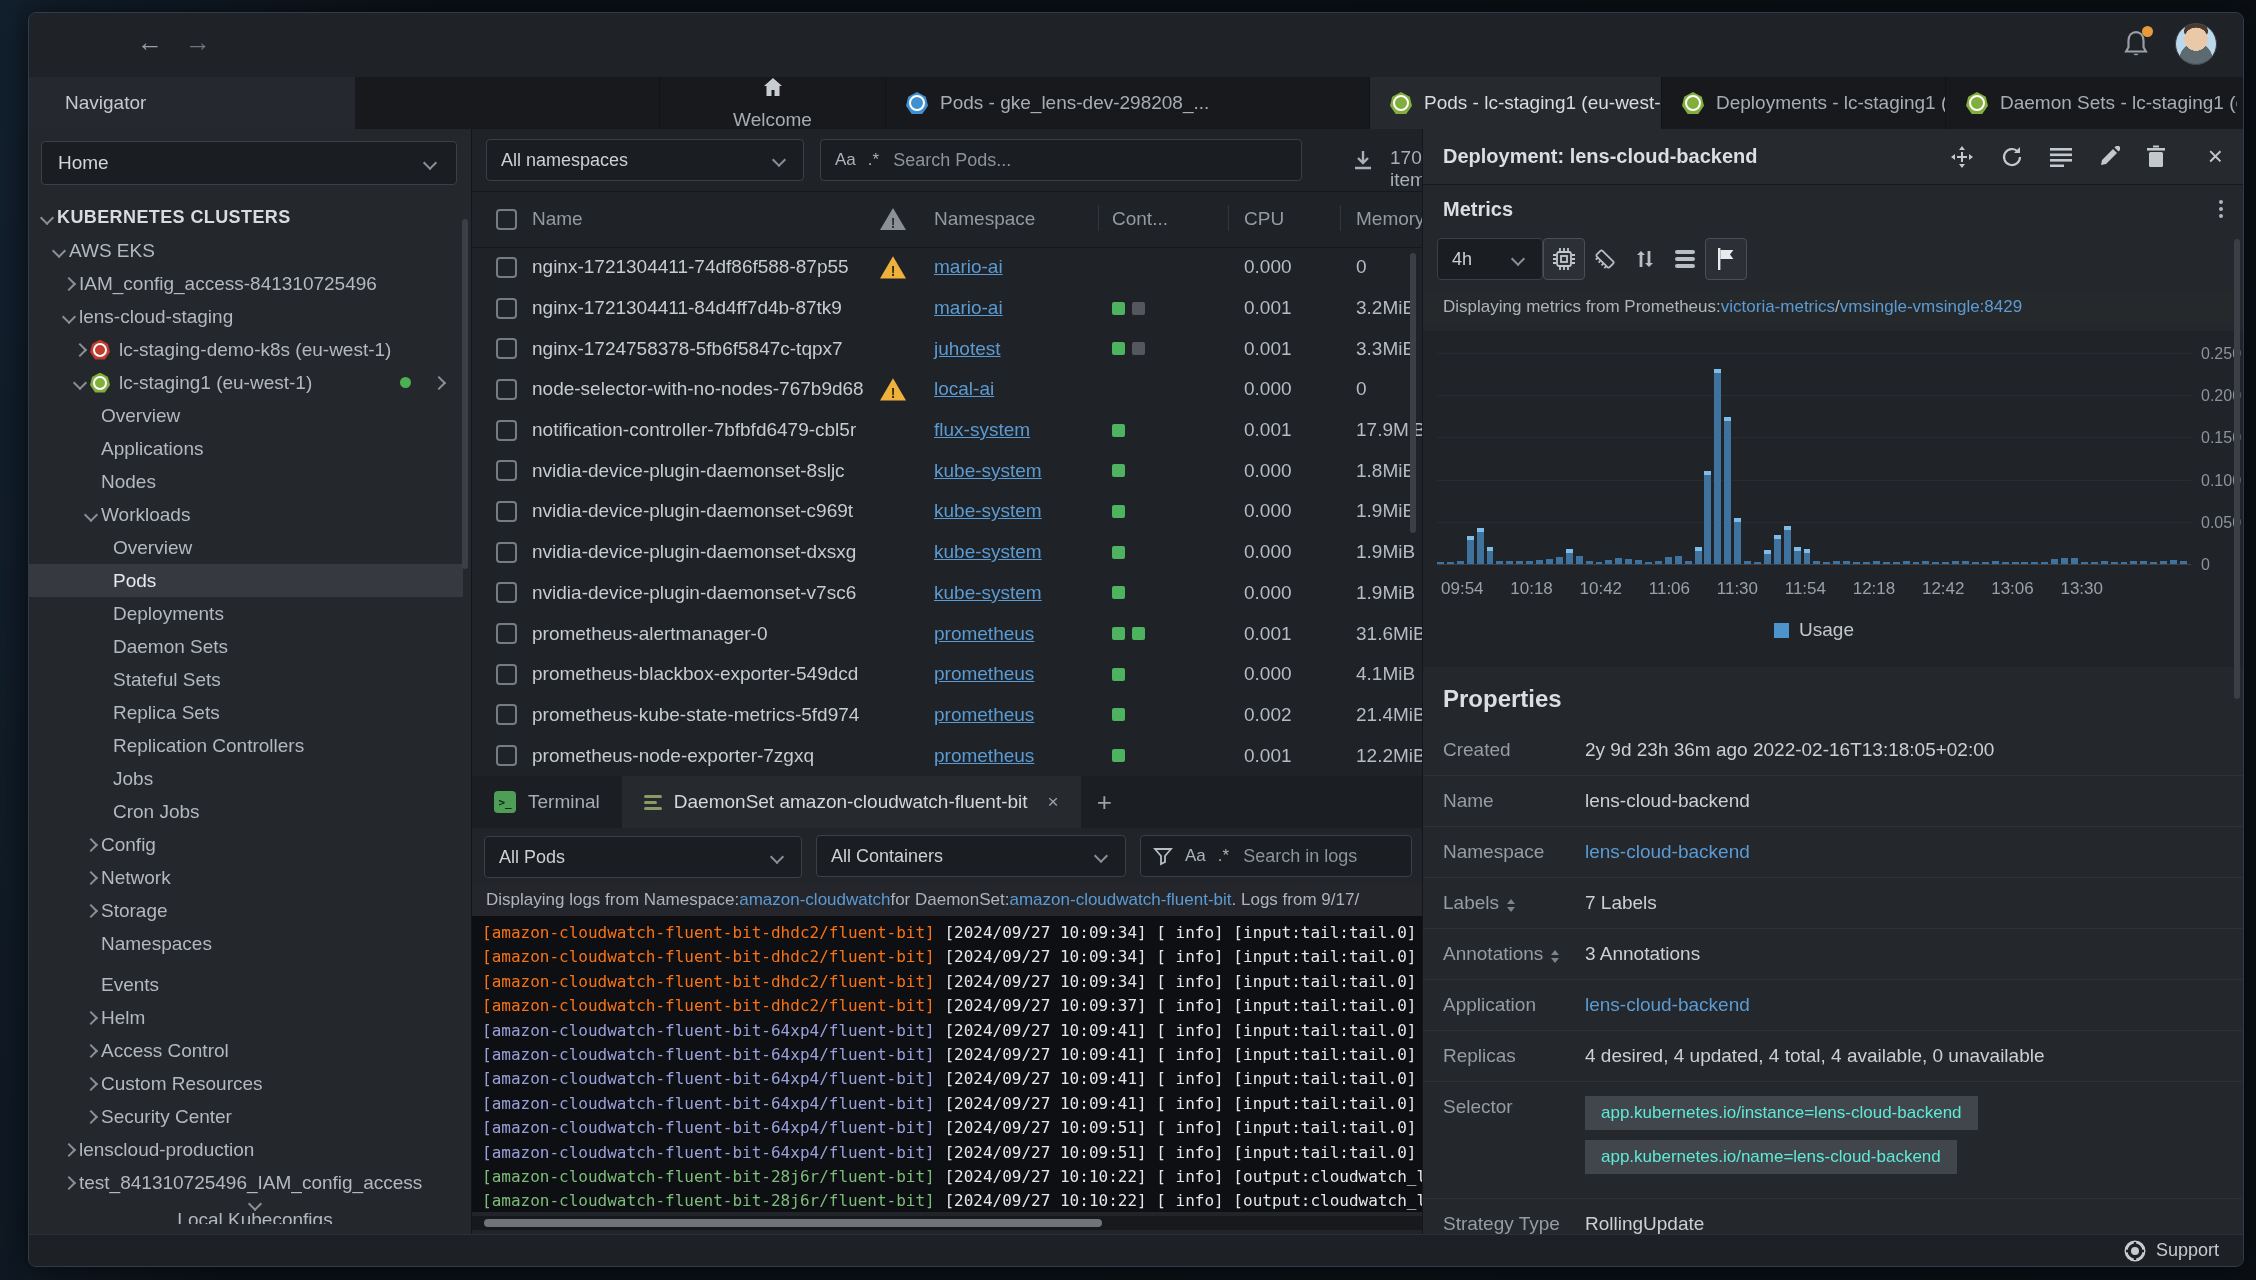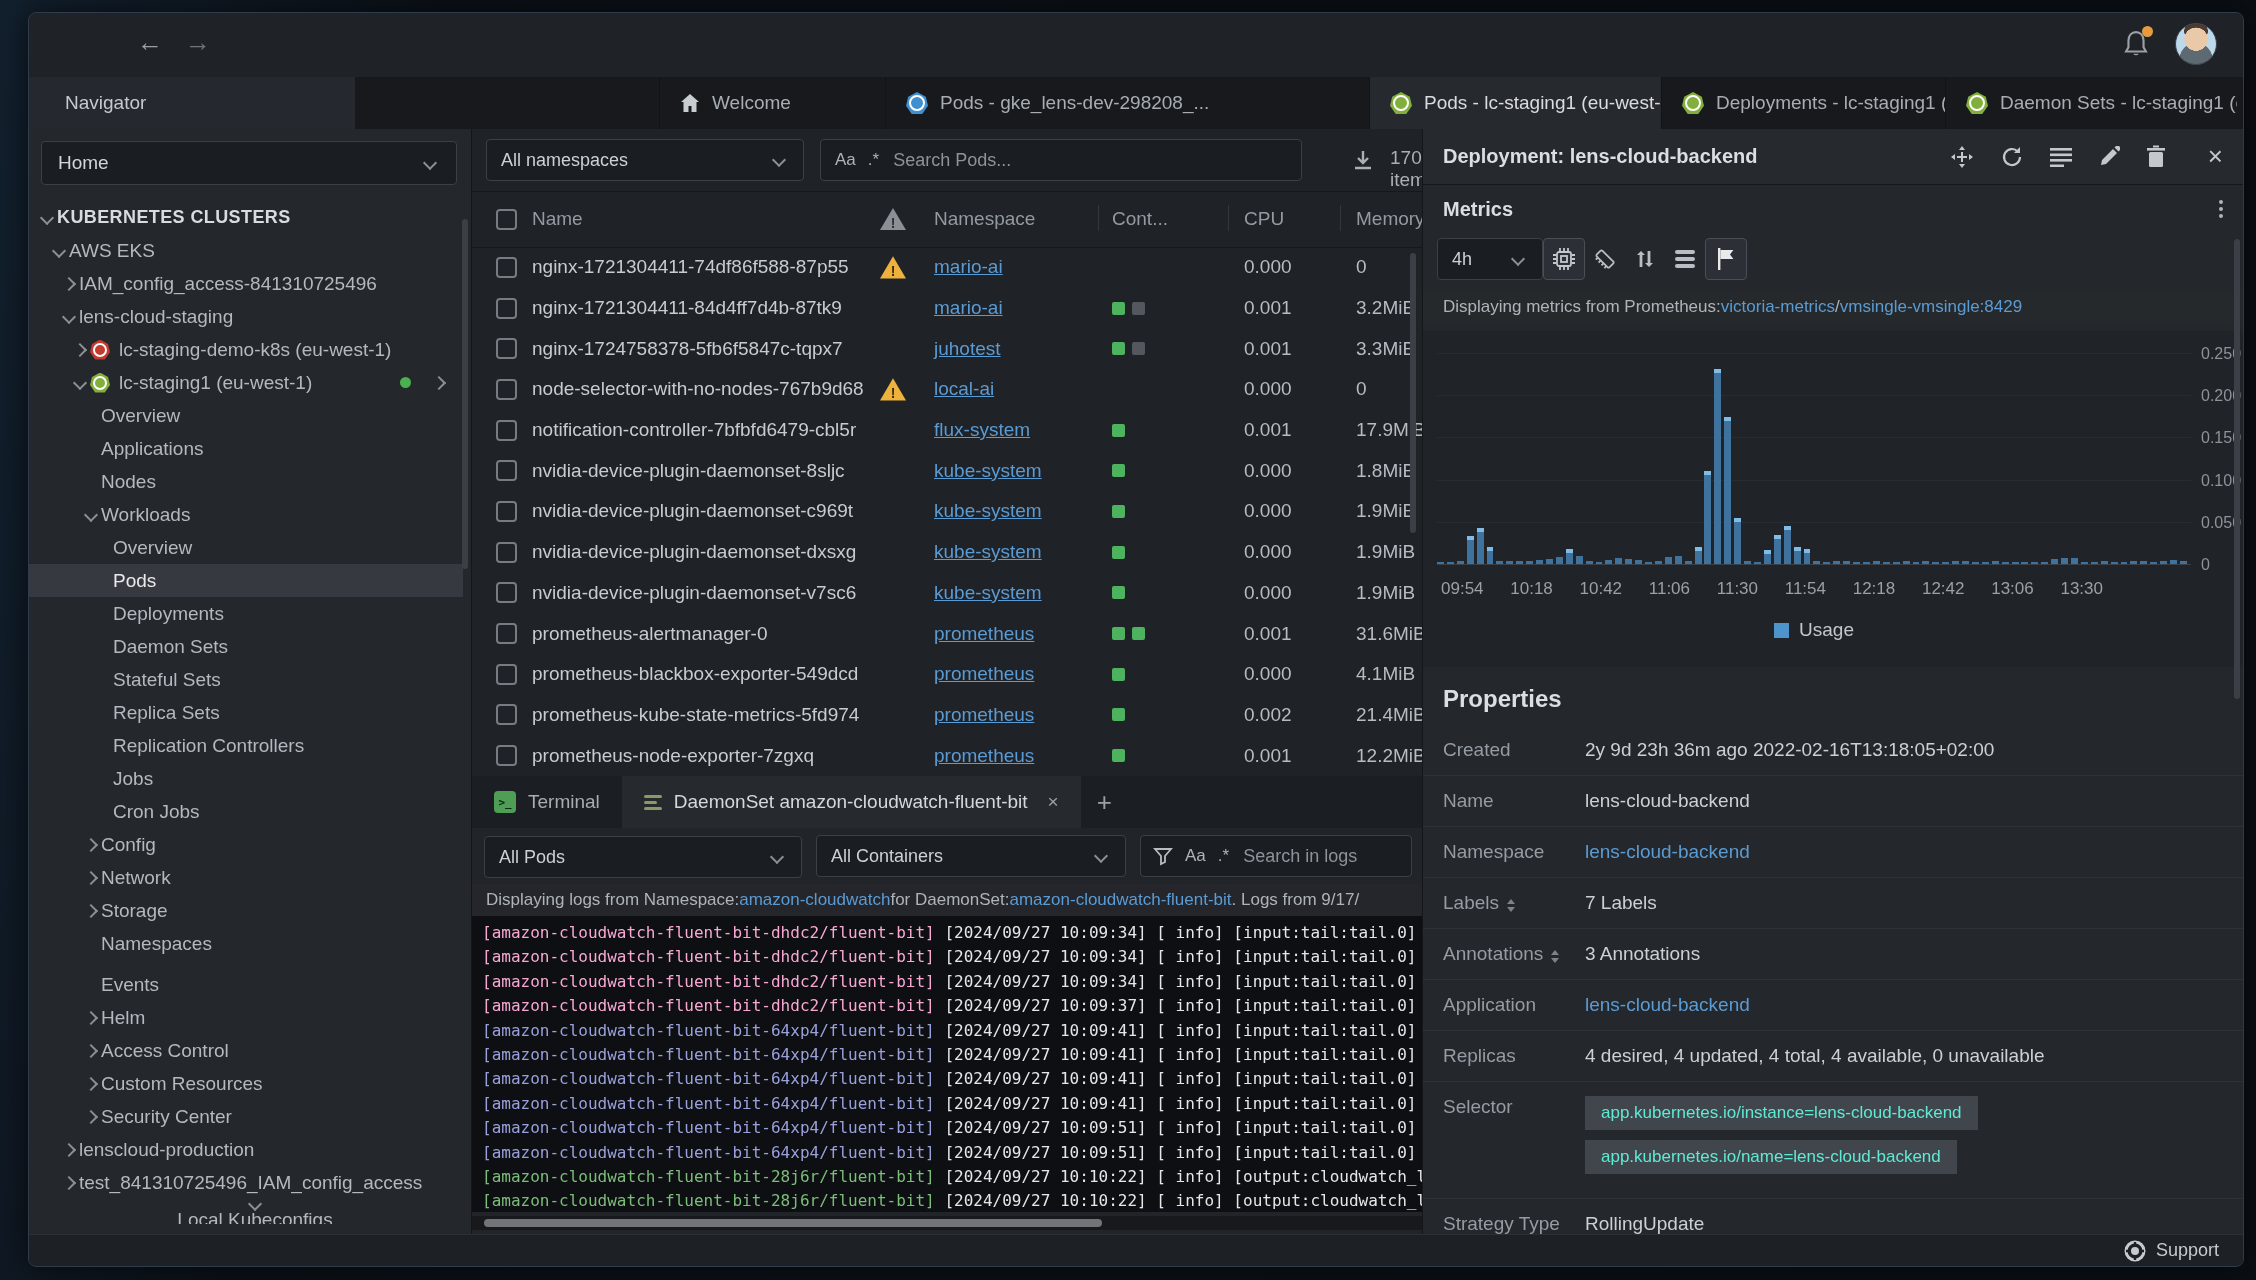--- a/index.html
+++ b/index.html
@@ -115,21 +115,21 @@
     border:1px solid #3b4047;border-radius:4px;display:flex;align-items:center;gap:12px;padding:0 12px;box-sizing:border-box;}
   .logsearch input{background:transparent;border:none;outline:none;color:#cdd1d5;font-size:18px;
     font-family:"Liberation Sans",sans-serif;flex:1;min-width:0;}
   .logsearch input::placeholder{color:#8d939a;}
   .log-info{position:absolute;left:0;top:108px;width:100%;height:32px;background:#24262b;
     display:flex;align-items:center;padding-left:14px;font-size:17px;color:#aeb4ba;white-space:nowrap;box-sizing:border-box;overflow:hidden;}
   .log-info a{color:#5b9bd3;text-decoration:none;}
   .log-lines{position:absolute;left:0;top:140px;width:100%;height:296px;background:#0d0f12;
     font-family:"DejaVu Sans Mono",monospace;font-size:16px;line-height:24.4px;color:#e4e6e8;
     padding:5px 0 0 10px;box-sizing:border-box;overflow:hidden;white-space:nowrap;}
-  .ll .p1{color:#f9a8d4;} .ll .p2{color:#9aa0dc;} .ll .p3{color:#7cbd79;}
+  .ll .p1{color:#f97316;} .ll .p2{color:#9aa0dc;} .ll .p3{color:#7cbd79;}
   .hscroll{position:absolute;left:0;top:440px;width:100%;height:14px;background:#17191d;}
   .hscroll .thumb{position:absolute;left:12px;top:3px;width:618px;height:8px;background:#717579;border-radius:4px;}
 
   
   .drawer-head{position:absolute;left:0;top:0;width:100%;height:56px;background:#26292e;
     border-bottom:1px solid #16181c;display:flex;align-items:center;padding:0 20px;box-sizing:border-box;}
   .drawer-title{font-size:20px;font-weight:bold;color:#dbdee2;flex:1;}
   .dh-icons{display:flex;align-items:center;gap:26px;color:#c3c8cd;}
   .dh-icons .xclose{margin-left:16px;font-size:26px;color:#c3c8cd;}
   .metrics-head{position:absolute;left:0;top:56px;width:100%;height:48px;display:flex;align-items:center;
@@ -198,21 +198,21 @@
             </svg>
         <i class="dot"></i>
       </span>
       <span class="avatar"></span>
     </div>
   </div>
 
   <div class="tabbar">
     <div class="navigator">Navigator</div>
     <div class="tabs" id="tabs">
-          <div class="tab" style="width: 226px; box-sizing: border-box;">
+          <div class="tab" style="width: 226px; box-sizing: border-box; flex-direction: column;">
             <span>
               <svg width="20" height="20" viewBox="0 0 20 20" fill="#c8cdd2">
                 <path d="M10 1L1 9h2.5v10h5v-6h3v6h5V9H19L10 1z"></path>
               </svg>
             </span>
             <span>Welcome</span>
           </div>
           <div class="tab" style="width: 484px; box-sizing: border-box;">
             <span class="k8s blue">
               <i></i>

